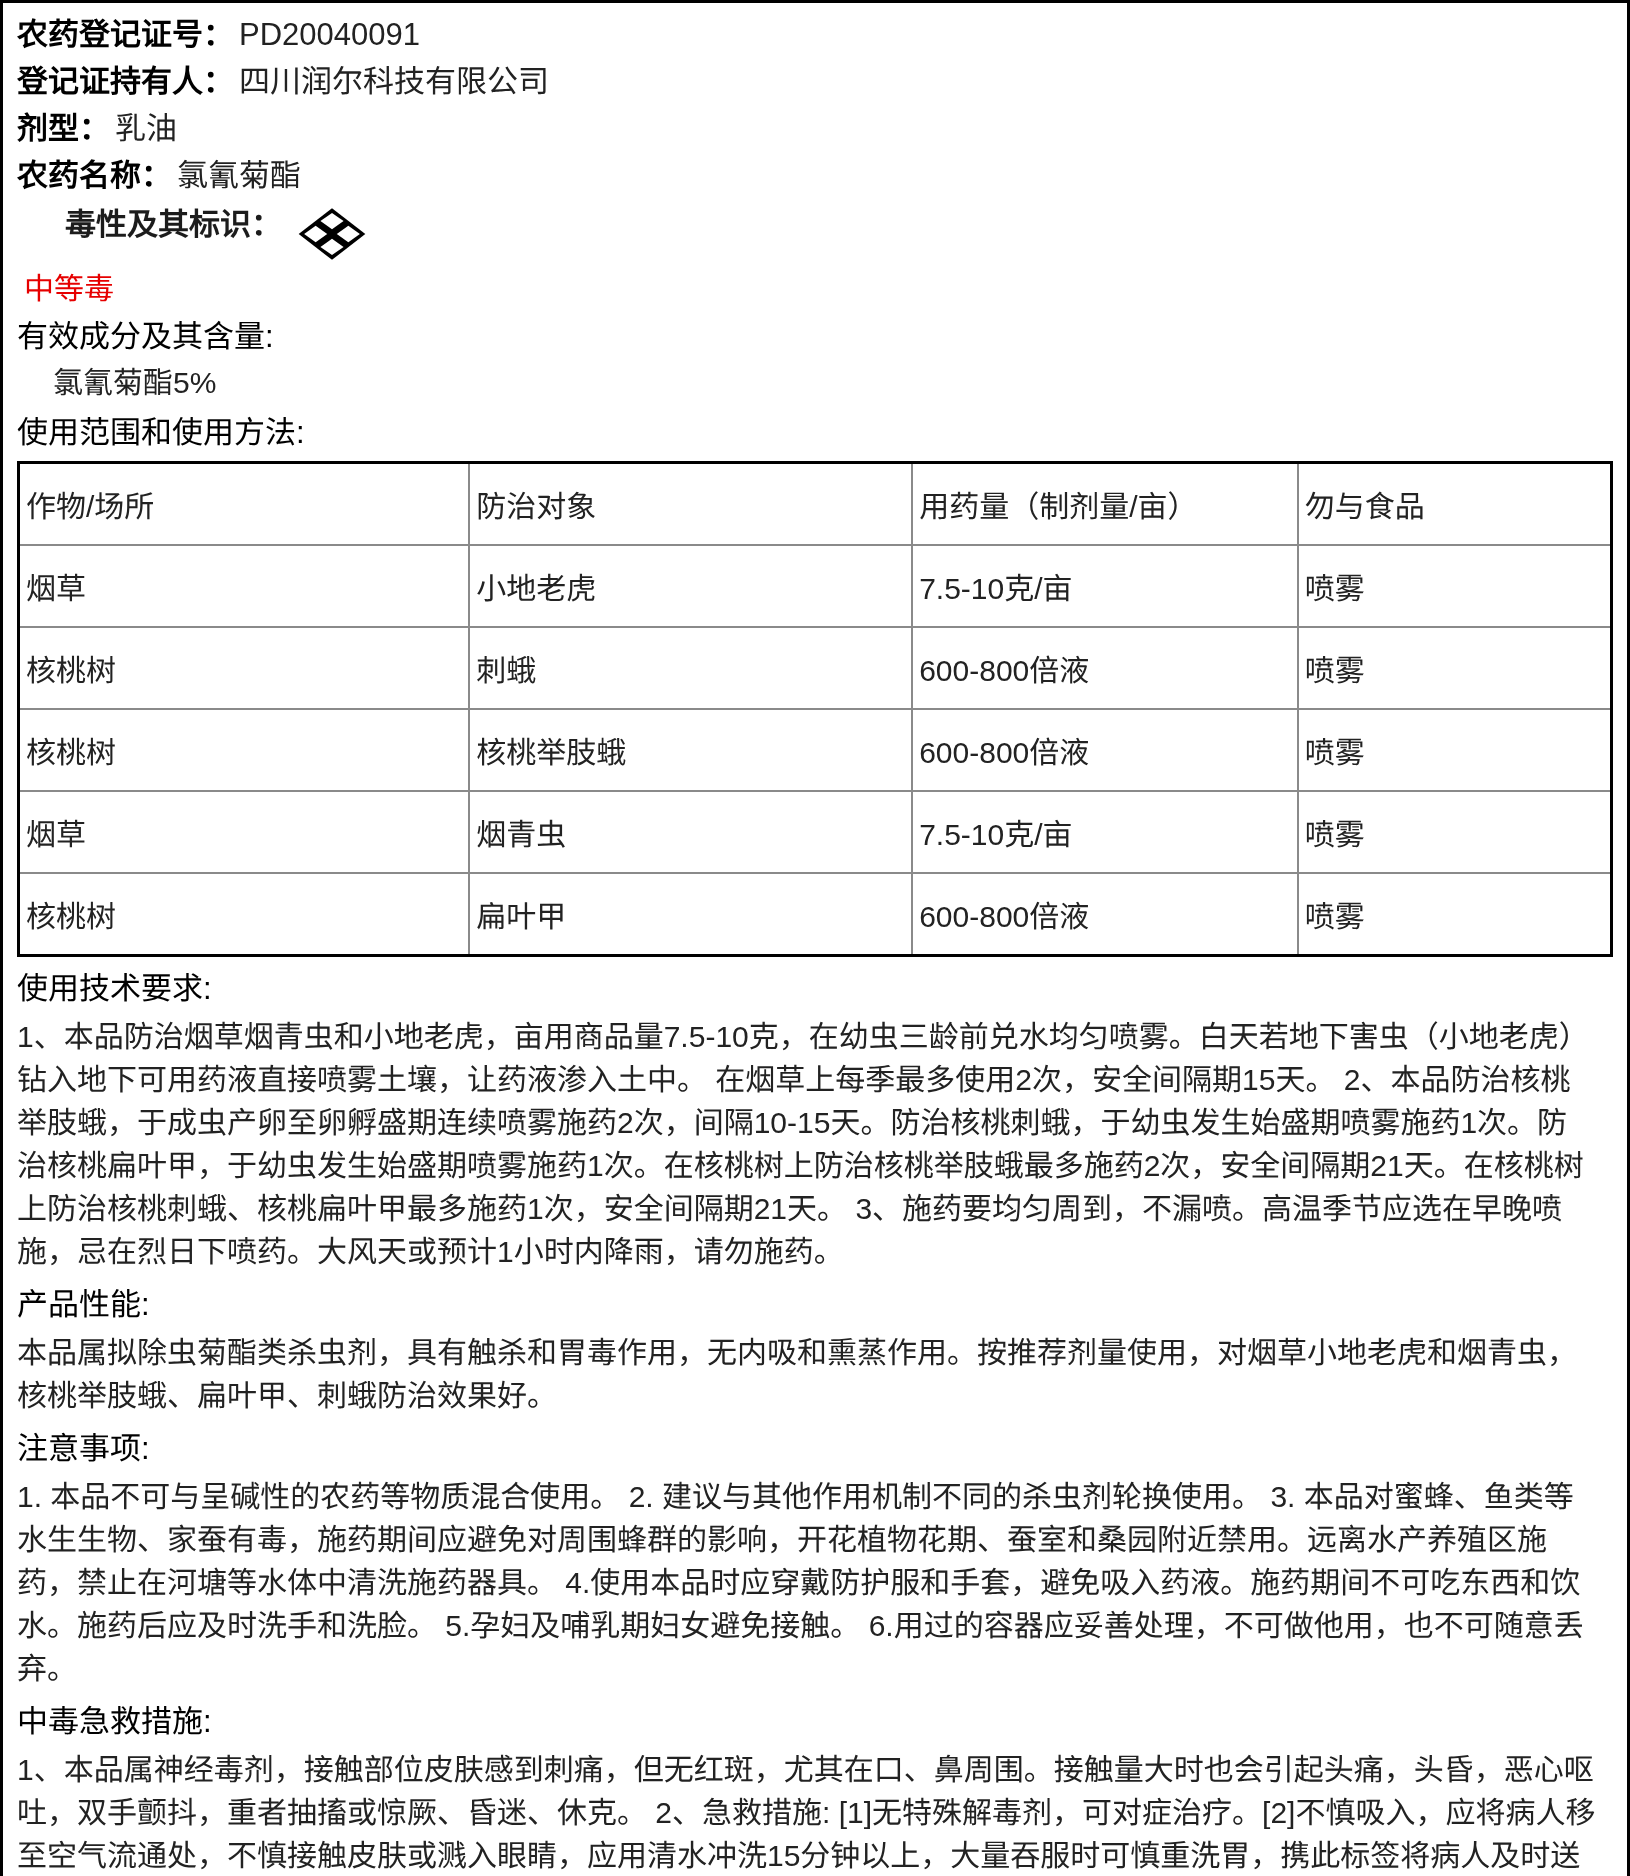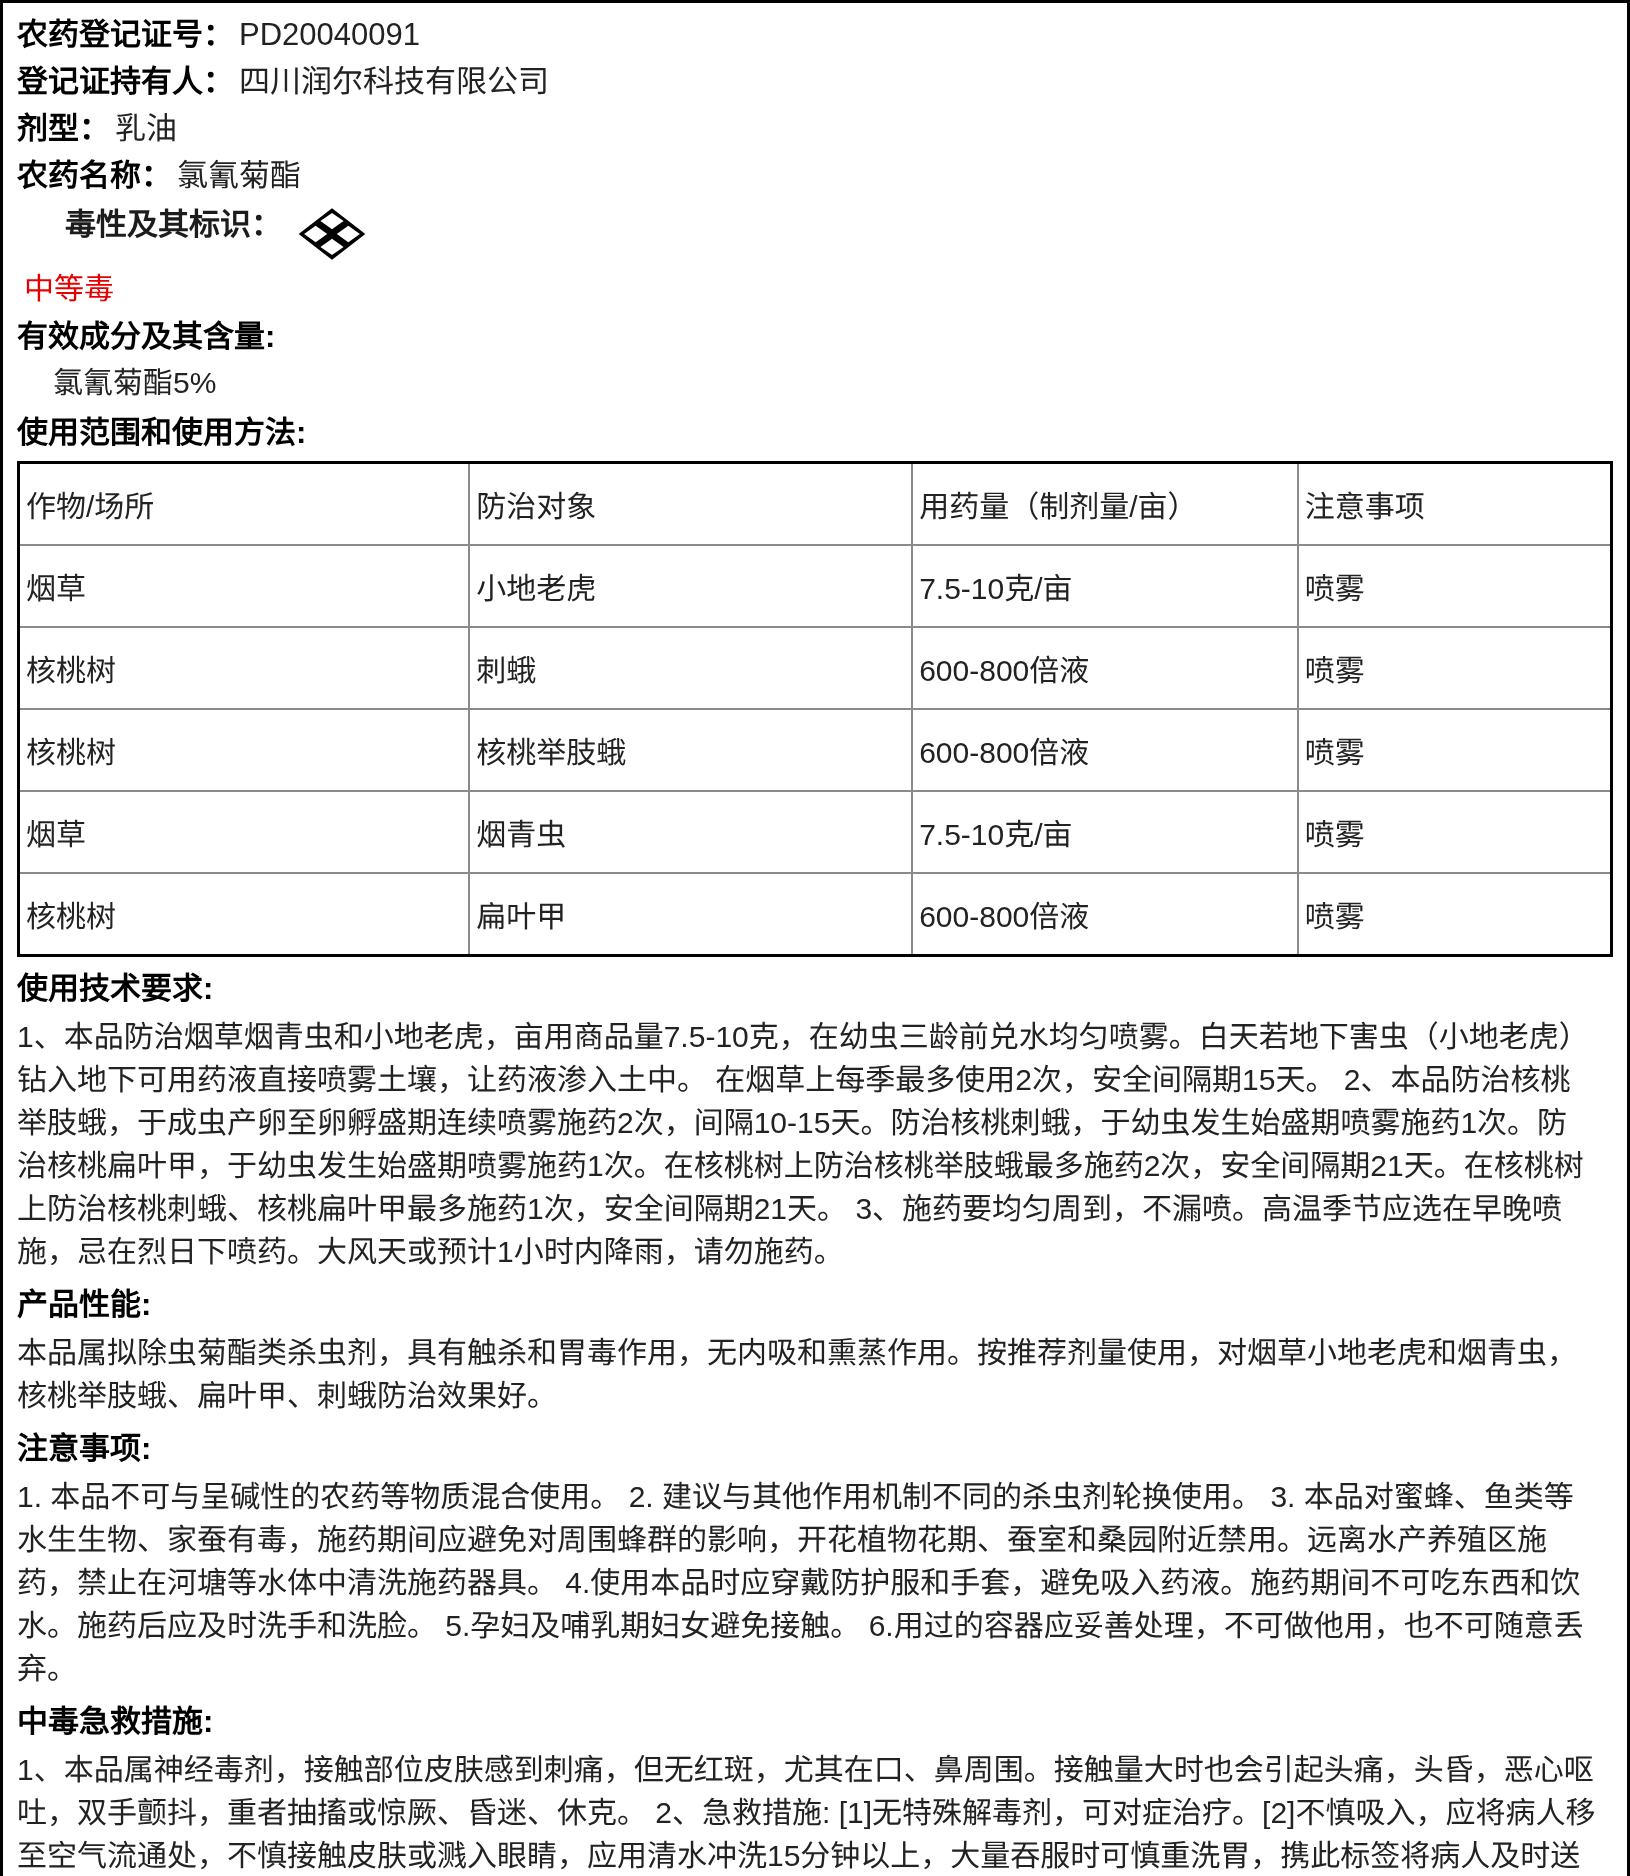--- a/index.html
+++ b/index.html
@@ -12,21 +12,21 @@
     border-bottom:7px solid #000;
     padding:8px 14px 18px 14px;
   }
   .field { font-size:31px; line-height:47px; white-space:nowrap; }
   .field .label { font-weight:bold; color:#000; }
   .field .value { margin-left:5px; color:#222; font-weight:normal; }
   .tox-row { display:flex; align-items:flex-start; margin-top:2px; }
   .tox-row .label { font-weight:bold; font-size:31px; line-height:47px;margin-left:48px; }
   .tox-icon-wrap { margin-left:16px; margin-top:6px; }
   .tox-level { font-size:30px; line-height:40px; margin:4px 0 4px 192px; }
-  .sec-title { font-size:31px; font-weight:bold; line-height:48px; margin-top:4px; color:#000; }
+  .sec-title { font-size:31px; font-weight:normal; line-height:48px; margin-top:4px; color:#000; }
   .indent-line { font-size:30px; line-height:44px; padding-left:36px; color:#222; }
   table.usage {
     width:100%;
     border-collapse:collapse;
     border:3px solid #000;
     margin:4px 0 8px 0;
   }
   table.usage th, table.usage td {
     border:2px solid #8a8a8a;
     font-size:30px;
@@ -87,21 +87,21 @@
       <col style="width:28.3%">
       <col style="width:27.8%">
       <col style="width:24.2%">
       <col style="width:19.7%">
     </colgroup>
     <thead>
       <tr>
         <th>作物/场所</th>
         <th>防治对象</th>
         <th>用药量（制剂量/亩）</th>
-        <th>注意事项</th>
+        <th>勿与食品</th>
       </tr>
     </thead>
     <tbody>
       <tr>
         <td>烟草</td>
         <td>小地老虎</td>
         <td>7.5-10克/亩</td>
         <td>喷雾</td>
       </tr>
       <tr>

